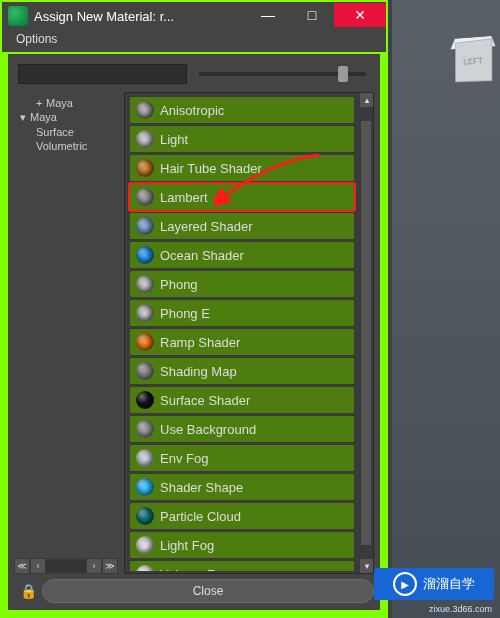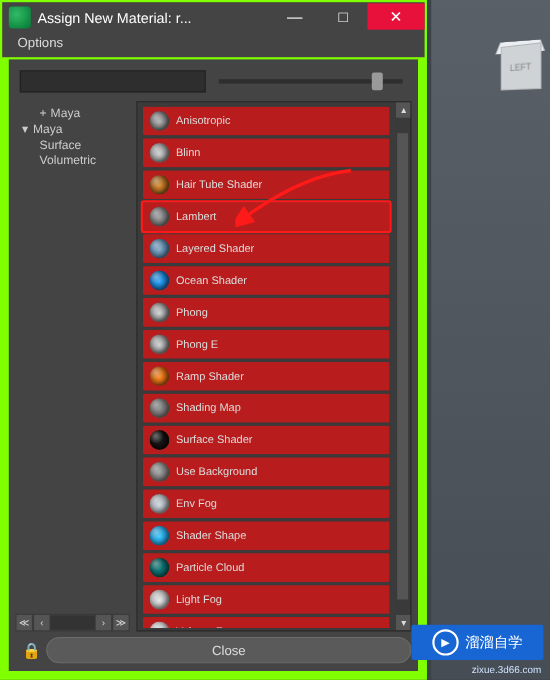--- a/index.html
+++ b/index.html
@@ -27,21 +27,21 @@
   .body-row{position:absolute;left:6px;right:6px;top:38px;bottom:36px;display:flex}
   .tree{width:100px;background:#444;color:#ccc;font-size:11px;padding:4px 0 0 4px;position:relative}
   .tree-item{padding:1px 0 1px 2px;white-space:nowrap}
   .tree-caret{display:inline-block;width:10px;color:#ccc}
   .tree-child{padding-left:18px}
   .tree-scroll{position:absolute;left:0;right:0;bottom:0;height:16px;background:#3a3a3a;display:flex;align-items:center}
   .sb-btn{width:14px;height:14px;background:#555;margin:0 1px;font-size:9px;color:#ddd;display:flex;align-items:center;justify-content:center}
   .sb-track{flex:1;height:12px;background:#333}
   .list-wrap{flex:1;background:#3b3b3b;border:1px solid #2a2a2a;margin-left:6px;position:relative;overflow:hidden}
   .list{position:absolute;left:2px;right:16px;top:2px;bottom:2px;overflow:hidden}
-  .row{height:26px;margin:1px 2px;background:#b91c1c;border:1px solid #3a3a3a;border-radius:2px;display:flex;align-items:center;color:#ddd;font-size:10px;cursor:default}
+  .row{height:26px;margin:1px 2px;background:#4d7c0f;border:1px solid #3a3a3a;border-radius:2px;display:flex;align-items:center;color:#ddd;font-size:13px;cursor:default}
   .row.hl{outline:2px solid #ff1a1a;outline-offset:-1px}
   .ball{width:18px;height:18px;border-radius:50%;margin:0 6px;background:radial-gradient(circle at 32% 30%,#fff6,#0000 40%),radial-gradient(circle at 50% 55%,var(--c1,#888),var(--c2,#222));box-shadow:inset -2px -2px 4px #0007}
   .vscroll{position:absolute;right:0;top:0;bottom:0;width:14px;background:#3a3a3a;display:flex;flex-direction:column}
   .vthumb{flex:1;background:#555;margin:14px 2px}
   .footer{position:absolute;left:6px;right:6px;bottom:6px;height:26px;display:flex;align-items:center}
   .lock{width:16px;height:16px;margin:0 6px;color:#d6a23a;font-size:14px}
   .close-btn{flex:1;height:22px;background:#5a5a5a;border:1px solid #6b6b6b;color:#ddd;font-size:12px;display:flex;align-items:center;justify-content:center;border-radius:12px}
   .arrow{position:absolute;left:212px;top:148px;width:110px;height:60px;pointer-events:none}
   .watermark{position:absolute;right:6px;bottom:18px;width:120px;height:32px;background:#1766d3;color:#fff;font-size:13px;display:flex;align-items:center;justify-content:center;border-radius:2px}
   .wm-icon{width:20px;height:20px;border:2px solid #fff;border-radius:50%;margin-right:6px;display:flex;align-items:center;justify-content:center;font-size:10px}
@@ -94,21 +94,21 @@
         </div>
 
         <div class="list-wrap">
           <div class="list" id="mat-list">
               <div class="row">
                 <div class="ball" style="--c1: #b0b0b0; --c2: #3a3a3a;"></div>
                 <span>Anisotropic</span>
               </div>
               <div class="row">
                 <div class="ball" style="--c1: #cfcfcf; --c2: #555;"></div>
-                <span>Blinn</span>
+                <span>Light</span>
               </div>
               <div class="row">
                 <div class="ball" style="--c1: #d98a2e; --c2: #5a2e08;"></div>
                 <span>Hair Tube Shader</span>
               </div>
               <div class="row hl">
                 <div class="ball" style="--c1: #9a9a9a; --c2: #4a4a4a;"></div>
                 <span>Lambert</span>
               </div>
               <div class="row">

